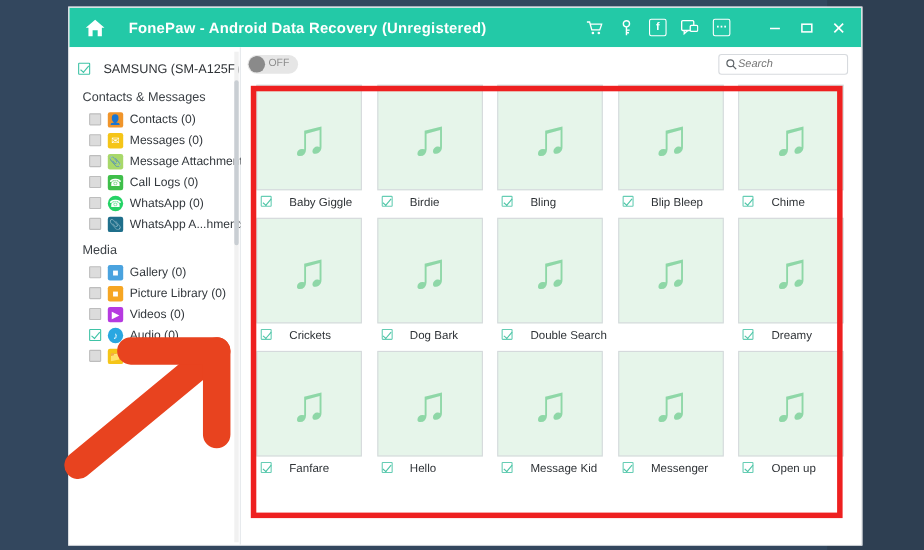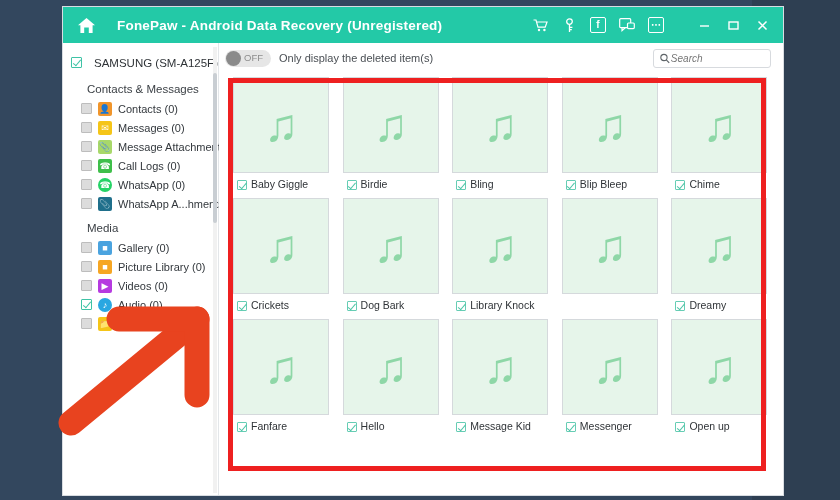--- a/index.html
+++ b/index.html
@@ -107,21 +107,21 @@
     border-width: 0 1.6px 1.6px 0;
     transform: rotate(40deg);
   }
   .chk.dim {
     background: #dcdcdc;
     border-color: #bdbdbd;
   }
   .group-title {
     font-size: 11.5px;
     color: #3c4146;
-    padding: 9px 0 4px 24px;
+    padding: 9px 0 4px 12px;
     font-weight: normal;
   }
   .nav-item {
     display: flex; align-items: center;
     gap: 6px;
     padding: 2.5px 4px 2.5px 18px;
     font-size: 11px;
     color: #33383d;
     white-space: nowrap;
     cursor: pointer;
@@ -221,22 +221,22 @@
   .thumb {
     width: 96px; height: 96px;
     background: #e6f5ea;
     border: 1px solid #d5d9dc;
     display: flex; align-items: center; justify-content: center;
     margin: 0 auto 0 2px;
     cursor: pointer;
   }
   .note { font-size: 46px; color: #8ed7a7; line-height: 1; }
   .cell-label {
-    display: flex; align-items: flex-end;
-    gap: 4px;
+    display: flex; align-items: flex-start;
+    gap: 16px;
     padding: 5px 0 0 6px;
     font-size: 10.5px;
     color: #2f3337;
     white-space: nowrap;
   }
   .chk-sm {
     width: 10px; height: 10px;
     border: 1px solid #66cdb4;
     border-radius: 1px;
     position: relative;
@@ -402,21 +402,20 @@
         <div class="sb-thumb"></div>
       </div>
 
       <div class="main">
 
         <div class="toolbar">
           <div class="toggle">
             <div class="knob"></div>
             <div class="lbl">OFF</div>
           </div>
-          <div class="toggle-text">Only display the deleted item(s)</div>
 
           <div class="search-wrap">
             <svg width="11" height="11" viewBox="0 0 11 11">
               <circle cx="4.4" cy="4.4" r="3.5" fill="none" stroke="#5e6468" stroke-width="1.2"></circle>
               <path d="M7 7 L10.3 10.3" stroke="#5e6468" stroke-width="1.3"></path>
             </svg>
             <input type="text" placeholder="Search" style="">
           </div>
         </div>
 
@@ -484,21 +483,21 @@
               <span class="chk-sm"></span>
               <span>Dog Bark</span>
             </div>
           </div>
           <div class="cell">
             <div class="thumb">
                 <span class="note">♫</span>
               </div>
             <div class="cell-label">
               <span class="chk-sm"></span>
-              <span>Library Knock</span>
+              <span>Double Search</span>
             </div>
           </div>
           <div class="cell">
             <div class="thumb">
                 <span class="note">♫</span>
               </div>
           </div>
           <div class="cell">
             <div class="thumb">
                 <span class="note">♫</span>

